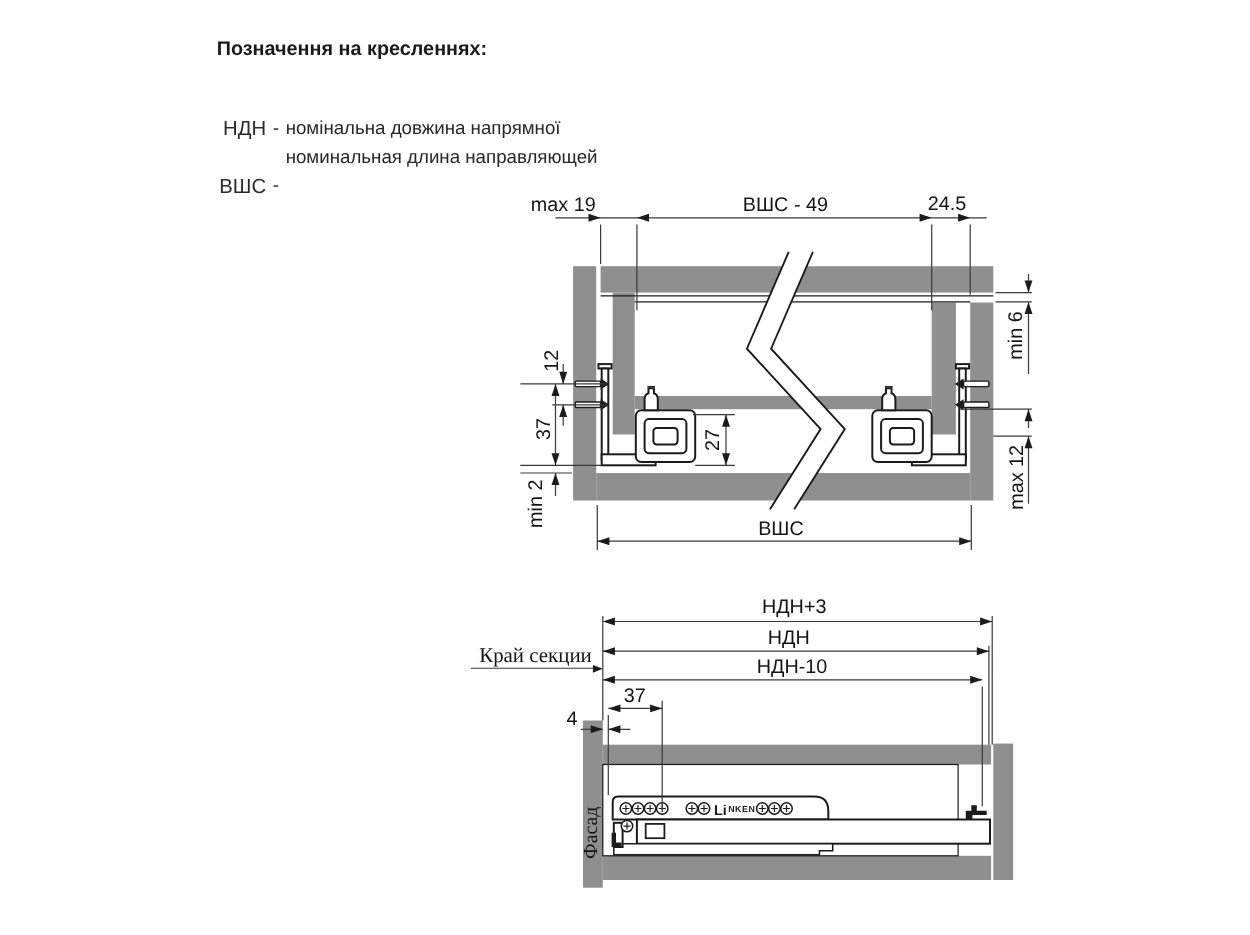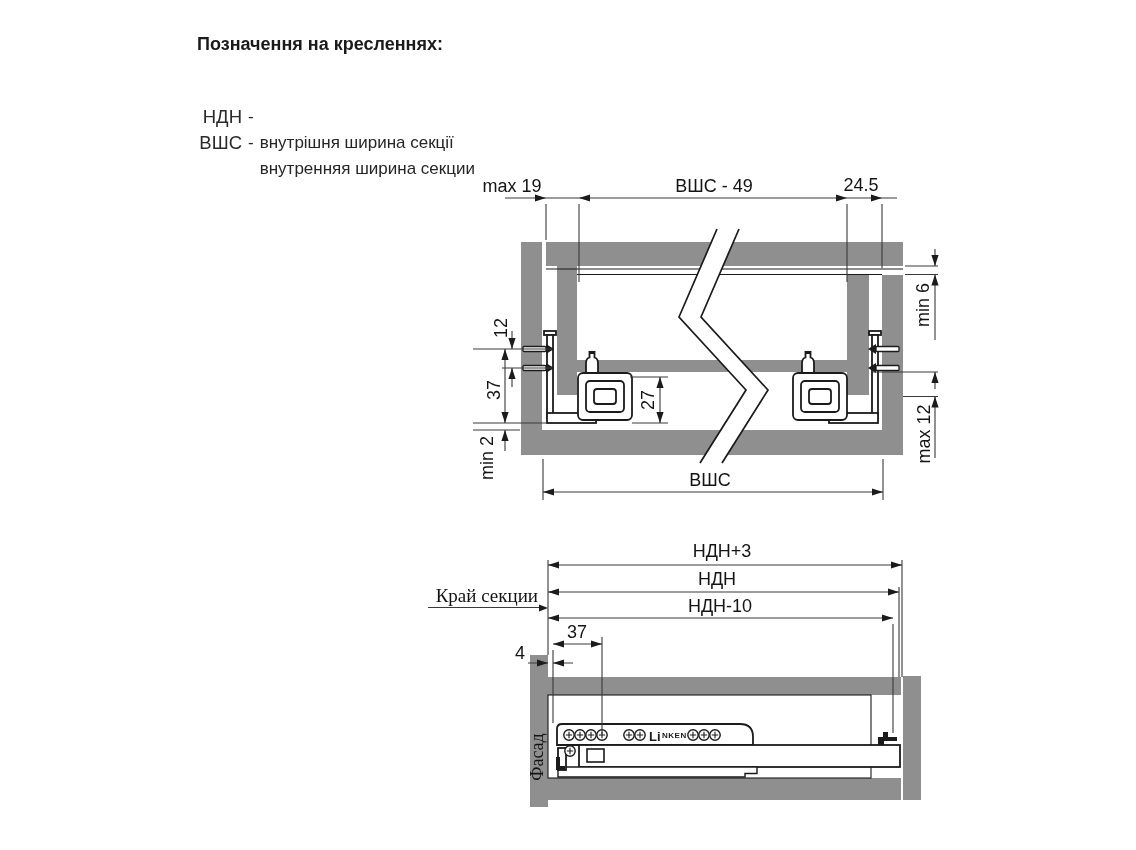--- a/index.html
+++ b/index.html
@@ -31,28 +31,28 @@
 <div id="page">
 
   <div class="hdr">
     <div>Позначення на кресленнях:</div>
   </div>
 
   <div class="legend">
     <div class="lrow">
       <span class="abbr">НДН</span>
       <span class="dash">-</span>
+      <div class="llines">
+        <div>номінальна довжина напрямної</div>
+        <div>номинальная длина направляющей</div>
+      </div>
     </div>
     <div class="lrow">
       <span class="abbr">ВШС</span>
       <span class="dash">-</span>
-      <div class="llines">
-        <div>внутрішня ширина секції</div>
-        <div>внутренняя ширина секции</div>
-      </div>
     </div>
   </div>
 
   <svg id="draw" width="1136" height="850" viewBox="0 0 1136 850">
 
     <g>
 
       <rect class="gray" x="521" y="242" width="21" height="213"></rect>
       <rect class="gray" x="546" y="242" width="357" height="24"></rect>
       <rect class="gray" x="882" y="275" width="21" height="180"></rect>

